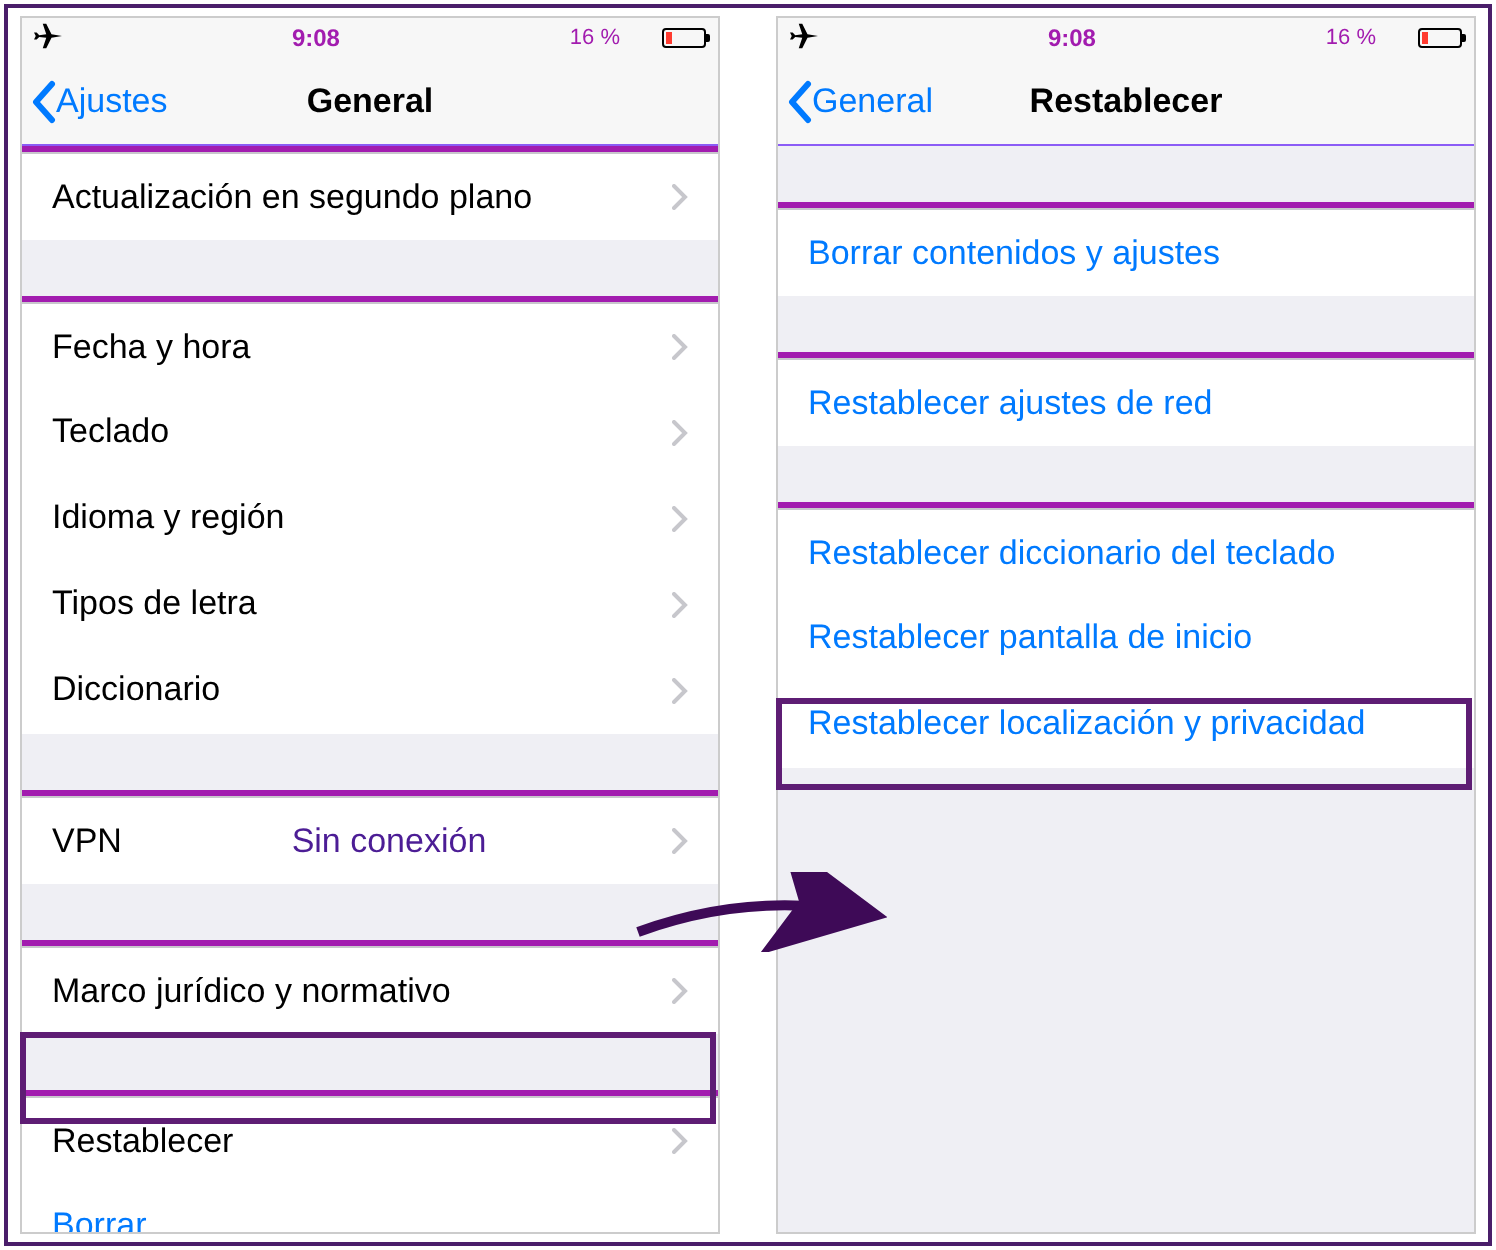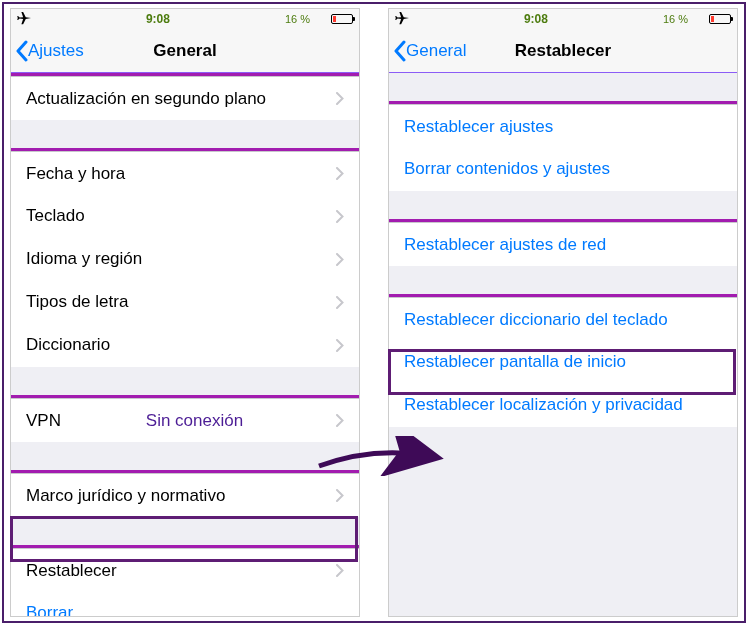--- a/index.html
+++ b/index.html
@@ -27,21 +27,21 @@
   .screen.left { left: 6px; height: 609px; }
   .screen.right { left: 384px; height: 609px; }
   .statusbar {
     height: 20px;
     background: #f7f7f7;
     display: flex;
     align-items: center;
     justify-content: space-between;
     padding: 0 6px;
     font-size: 12px;
-    color: #4d7c0f;
+    color: #a21caf;
   }
   .status-left { display:flex; align-items:center; gap:4px;}
   .status-right { display:flex; align-items:center; gap:21px; font-size:11px;}
   .battery {
     display:inline-block;
     width: 22px; height: 10px;
     border: 1px solid #000;
     border-radius: 2px;
     position: relative;
   }
@@ -292,23 +292,20 @@
           </svg>
         <span>General</span>
       </div>
       <div class="nav-title">Restablecer</div>
     </div>
 
     <div class="content">
       <div class="group-gap"></div>
       <div class="row-group">
         <div class="row link">
-          <span>Restablecer ajustes</span>
-        </div>
-        <div class="row link">
           <span>Borrar contenidos y ajustes</span>
         </div>
       </div>
       <div class="group-gap"></div>
       <div class="row-group">
         <div class="row link">
           <span>Restablecer ajustes de red</span>
         </div>
       </div>
       <div class="group-gap"></div>

